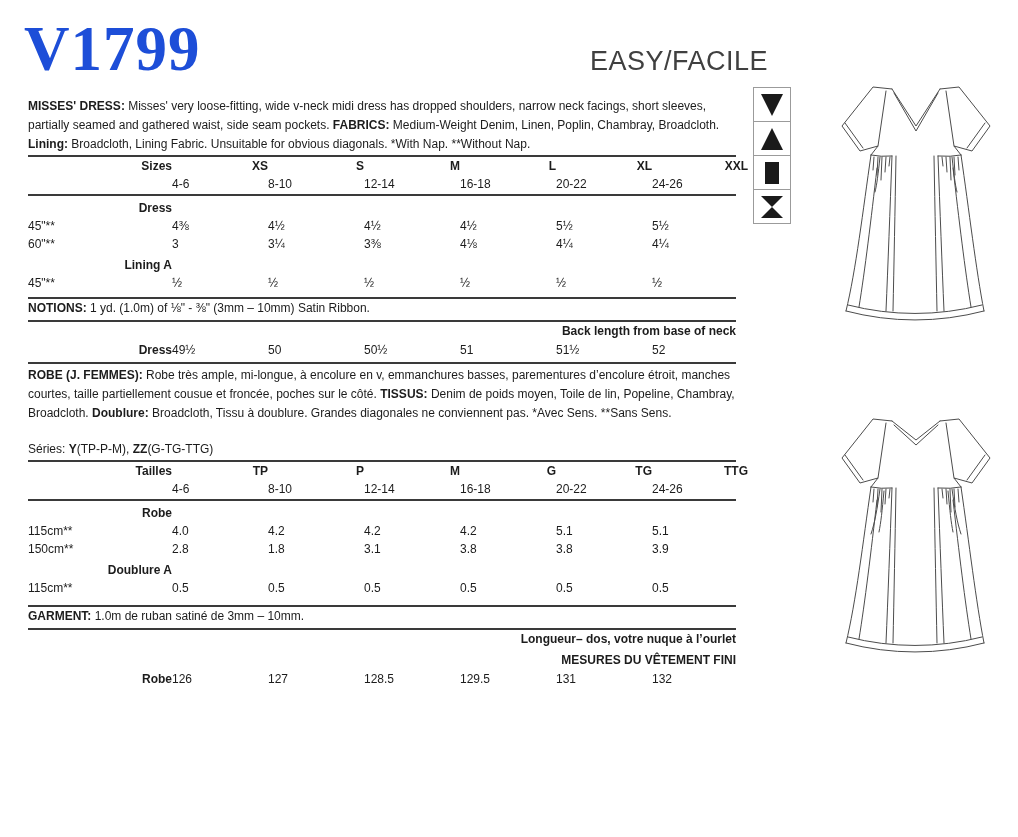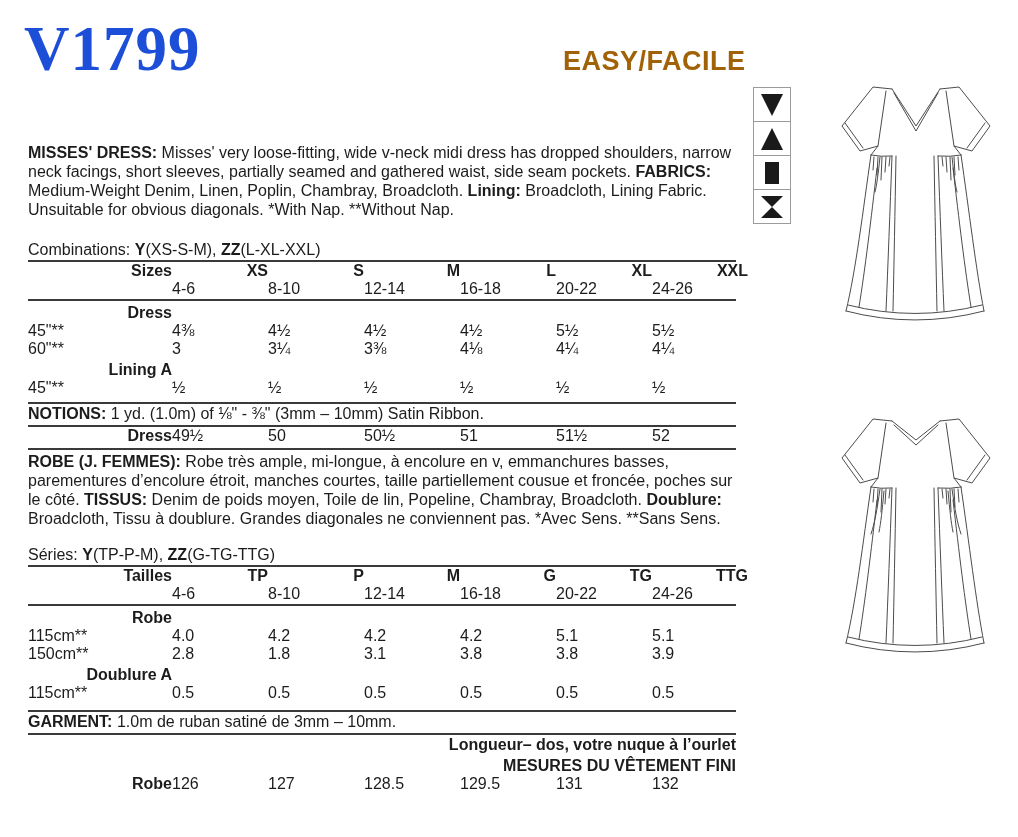--- a/index.html
+++ b/index.html
@@ -6,33 +6,33 @@
   .page {
     position:relative; width:1018px; height:837px; background:#ffffff;
     font-family:"Liberation Sans","DejaVu Sans",sans-serif; color:#1c1c1c; overflow:hidden;
   }
   .title {
     position:absolute; left:24px; top:18px;
     font-family:"Liberation Serif","DejaVu Serif",serif;
     font-weight:600; font-size:63px; line-height:1; letter-spacing:1px; color:#1d4ed8;
   }
   .difficulty {
-    position:absolute; left:563px; top:46px;
-    font-size:27px; font-weight:700; letter-spacing:0.5px; color:#a16207;
+    position:absolute; left:590px; top:46px;
+    font-size:27px; font-weight:400; letter-spacing:0.5px; color:#404040;
   }
   .figure-icons { position:absolute; left:753px; top:88px; }
   .icon-box {
     width:36px; height:33px; border:1px solid #9b9b9b; background:#fff;
     margin-top:-1px; display:flex; align-items:center; justify-content:center;
   }
   .icon-box svg { display:block; }
   .illus { position:absolute; }
   .illus svg path { fill:none; stroke:#4c4c4c; stroke-width:1; stroke-linejoin:round; stroke-linecap:round; }
 
-  .content { position:absolute; left:28px; top:97px; width:708px; font-size:16px; line-height:19px;margin-top:46px; }
+  .content { position:absolute; left:28px; top:97px; width:708px; font-size:12px; line-height:19px; }
   .content b { font-weight:700; }
   p { margin:0; }
   .rule { border:0; border-top:2px solid #3a3a3a; height:0; margin:0; }
 
   .row { display:grid; grid-template-columns:144px repeat(6,96px); line-height:18px; }
   .cells { display:contents; }
   .cell { display:block; }
   .bold { font-weight:700;text-align:right; }
 </style>
 </head>
@@ -140,21 +140,20 @@
         <path d="M127,97 L128,106"></path>
       <path d="M137,97 C140,118 142,130 146,142"></path>
       <path d="M133,99 C135,120 136,130 138,140"></path>
     </svg>
   </div>
 
   <div class="content">
 
     <p class="desc"><b>MISSES' DRESS:</b><span> Misses' very loose-fitting, wide v-neck midi dress has dropped shoulders, narrow neck facings, short sleeves, partially seamed and gathered waist, side seam pockets. </span><b>FABRICS:</b><span> Medium-Weight Denim, Linen, Poplin, Chambray, Broadcloth. </span><b>Lining:</b><span> Broadcloth, Lining Fabric. Unsuitable for obvious diagonals. *With Nap. **Without Nap.</span></p>
 
-    <p style="margin-top:21px;"><span>Combinations: </span><b>Y</b><span>(XS-S-M), </span><b>ZZ</b><span>(L-XL-XXL)</span></p>
     <div class="rule" style="margin-top:1px;"></div>
 
     <div class="row">
       <span class="cell bold">Sizes</span>
       <span class="cells bold"><span class="cell">XS</span><span class="cell">S</span><span class="cell">M</span><span class="cell">L</span><span class="cell">XL</span><span class="cell">XXL</span></span>
     </div>
     <div class="row">
       <span class="cell"></span>
       <span class="cells"><span class="cell">4-6</span><span class="cell">8-10</span><span class="cell">12-14</span><span class="cell">16-18</span><span class="cell">20-22</span><span class="cell">24-26</span></span>
     </div>
@@ -176,20 +175,21 @@
     </div>
     <div class="row">
       <span class="cell">45"**</span>
       <span class="cells"><span class="cell">½</span><span class="cell">½</span><span class="cell">½</span><span class="cell">½</span><span class="cell">½</span><span class="cell">½</span></span>
     </div>
 
     <div class="rule" style="margin-top:5px;"></div>
     <p><b>NOTIONS:</b><span> 1 yd. (1.0m) of ⅛" - ⅜" (3mm – 10mm) Satin Ribbon.</span></p>
     <div class="rule" style="margin-top:2px;"></div>
 
+    <p class="bold">Back length from base of neck</p>
     <div class="row">
       <span class="cell bold">Dress</span>
       <span class="cells"><span class="cell">49½</span><span class="cell">50</span><span class="cell">50½</span><span class="cell">51</span><span class="cell">51½</span><span class="cell">52</span></span>
     </div>
     <div class="rule" style="margin-top:3px;"></div>
 
     <p style="margin-top:2px;"><b>ROBE (J. FEMMES):</b><span> Robe très ample, mi-longue, à encolure en v, emmanchures basses, parementures d’encolure étroit, manches courtes, taille partiellement cousue et froncée, poches sur le côté. </span><b>TISSUS:</b><span> Denim de poids moyen, Toile de lin, Popeline, Chambray, Broadcloth. </span><b>Doublure:</b><span> Broadcloth, Tissu à doublure. Grandes diagonales ne conviennent pas. *Avec Sens. **Sans Sens.</span></p>
 
     <p style="margin-top:17px;"><span>Séries: </span><b>Y</b><span>(TP-P-M), </span><b>ZZ</b><span>(G-TG-TTG)</span></p>
     <div class="rule" style="margin-top:1px;"></div>

